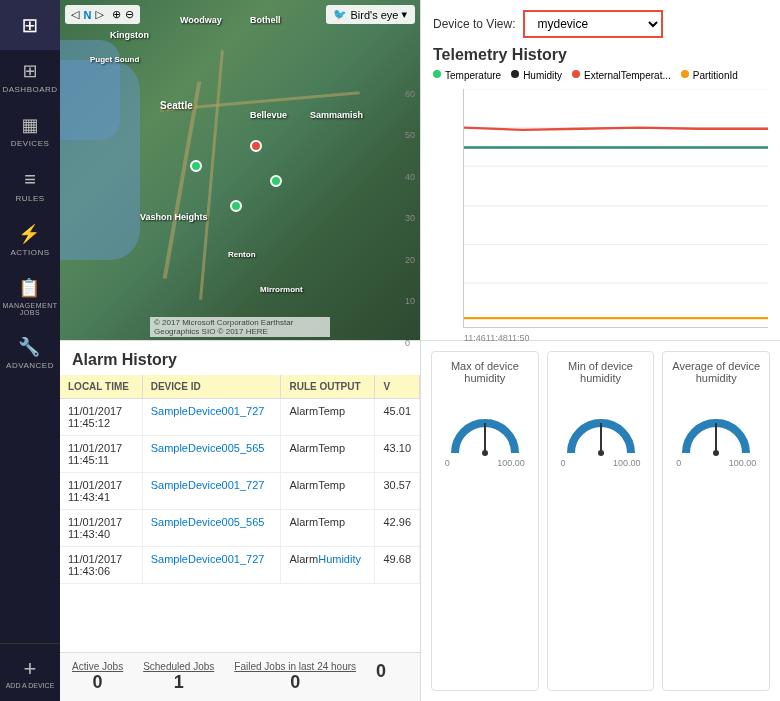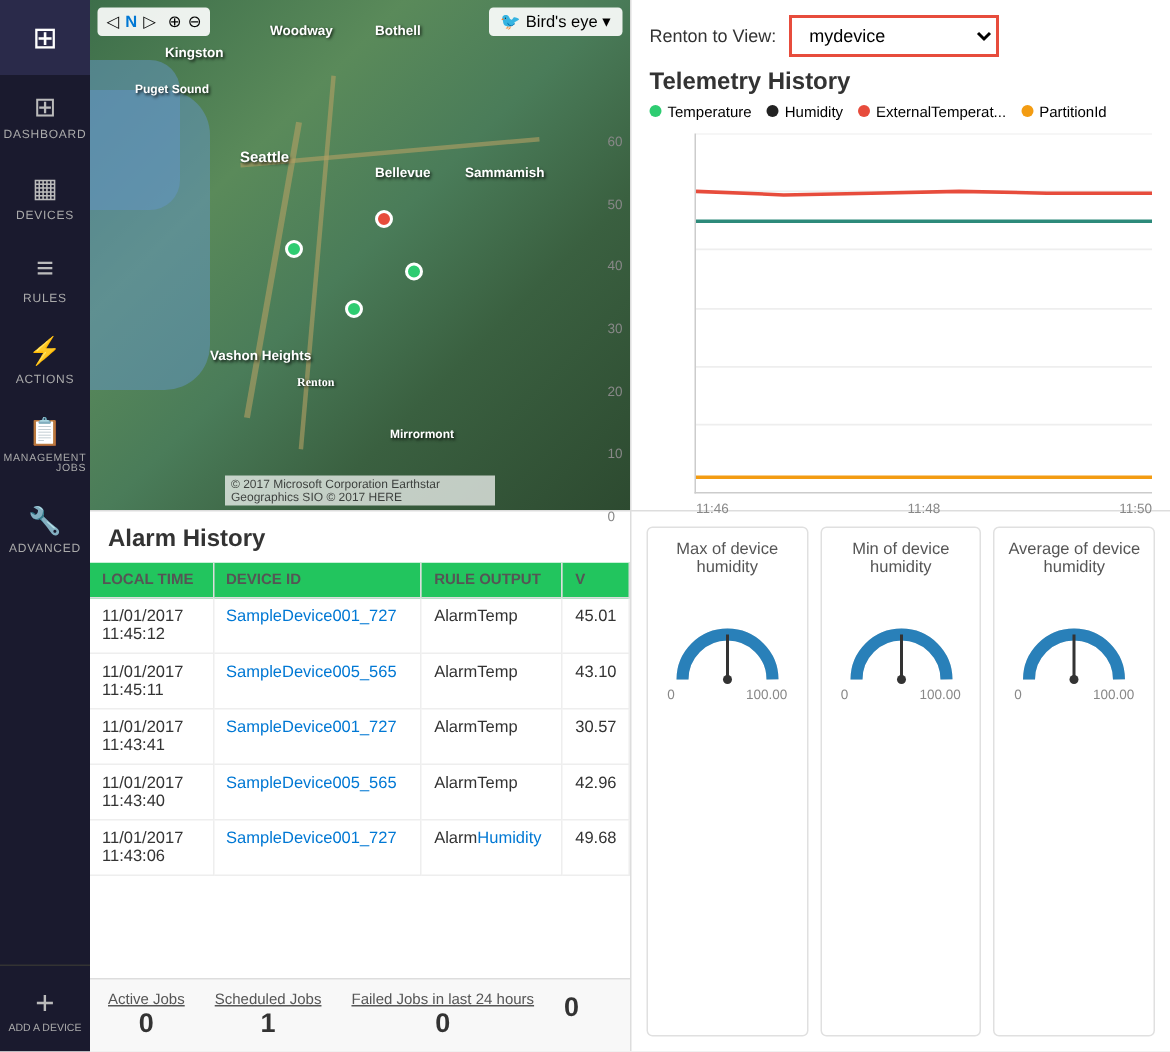--- a/index.html
+++ b/index.html
@@ -28,21 +28,21 @@
       display: flex;
       flex-direction: column;
       align-items: center;
       padding: 10px 0;
       color: #aaa;
       font-size: 9px;
       cursor: pointer;
       text-align: center;
     }
     .sidebar-item .icon { font-size: 18px; margin-bottom: 3px; color: #bbb; }
-    .sidebar-item .label { font-size: 8px; color: #aaa; text-transform: uppercase; letter-spacing: 0.5px; text-align: right; }
+    .sidebar-item .label { font-size: 8px; color: #aaa; text-transform: uppercase; letter-spacing: 0.5px; }
     .sidebar-add {
       margin-top: auto;
       width: 100%;
       display: flex;
       flex-direction: column;
       align-items: center;
       padding: 12px 0;
       color: #aaa;
       cursor: pointer;
       font-size: 8px;
@@ -202,21 +202,21 @@
       justify-content: space-between;
       font-size: 9px;
       color: #888;
     }
     .chart-xaxis {
       position: absolute;
       bottom: -16px;
       left: 0;
       right: 0;
       display: flex;
-      justify-content: space-between;
+      justify-content: flex-start;
       font-size: 9px;
       color: #888;
     }
     
     .chart-svg {
       width: 100%;
       height: 100%;
     }
 
     
@@ -240,21 +240,21 @@
       font-weight: 600;
       color: #333;
       padding: 10px 12px 6px;
     }
     .alarm-table {
       width: 100%;
       border-collapse: collapse;
       font-size: 11px;
     }
     .alarm-table th {
-      background: #22c55e;
+      background: #fef9c3;
       border-bottom: 1px solid #ddd;
       border-right: 1px solid #ddd;
       padding: 6px 8px;
       text-align: left;
       font-weight: 600;
       color: #555;
       font-size: 10px;
     }
     .alarm-table td {
       border-bottom: 1px solid #eee;
@@ -393,22 +393,22 @@
         <div class="map-road" style="left:100px;top:100px;width:200px;height:3px;transform:rotate(-5deg);"></div>
         <div class="map-road" style="left:150px;top:50px;width:3px;height:250px;transform:rotate(5deg);"></div>
 
         <div class="map-label" style="top:30px;left:50px;font-size:9px;">Kingston</div>
         <div class="map-label" style="top:15px;left:120px;font-size:9px;">Woodway</div>
         <div class="map-label" style="top:55px;left:30px;font-size:8px;">Puget Sound</div>
         <div class="map-label" style="top:100px;left:100px;font-size:10px;font-weight:bold;">Seattle</div>
         <div class="map-label" style="top:110px;left:190px;font-size:9px;">Bellevue</div>
         <div class="map-label" style="top:110px;left:250px;font-size:9px;">Sammamish</div>
         <div class="map-label" style="top:15px;left:190px;font-size:9px;">Bothell</div>
-        <div class="map-label" style="top:232px;left:80px;font-size:9px;">Vashon Heights</div>
-        <div class="map-label" style="top:250px;left:138px;font-size:8px;font-family:Liberation Serif, serif;">Renton</div>
+        <div class="map-label" style="top:212px;left:80px;font-size:9px;">Vashon Heights</div>
+        <div class="map-label" style="top:250px;left:168px;font-size:8px;">Renton</div>
         <div class="map-label" style="top:285px;left:200px;font-size:8px;">Mirrormont</div>
 
         <div class="map-marker red" style="top:140px;left:190px;"></div>
         <div class="map-marker green" style="top:160px;left:130px;"></div>
         <div class="map-marker green" style="top:175px;left:210px;"></div>
         <div class="map-marker green" style="top:200px;left:170px;"></div>
       </div>
 
       <div class="map-toolbar">
         <span style="cursor:pointer;">◁</span>
@@ -424,21 +424,21 @@
         <span>▾</span>
       </div>
 
       <div class="map-copyright">
         <span>© 2017 Microsoft Corporation   Earthstar Geographics SIO  © 2017 HERE</span>
       </div>
     </div>
 
     <div class="telemetry-panel">
       <div class="device-selector">
-        <span class="device-label">Renton to View:</span>
+        <span class="device-label">Device to View:</span>
         <select class="device-select">
           <option>mydevice</option>
         </select>
       </div>
       <div class="telemetry-title">Telemetry History</div>
       <div class="legend">
         <div class="legend-item">
           <div class="legend-dot" style="background:#2ecc71;"></div>
           <span>Temperature</span>
         </div>

